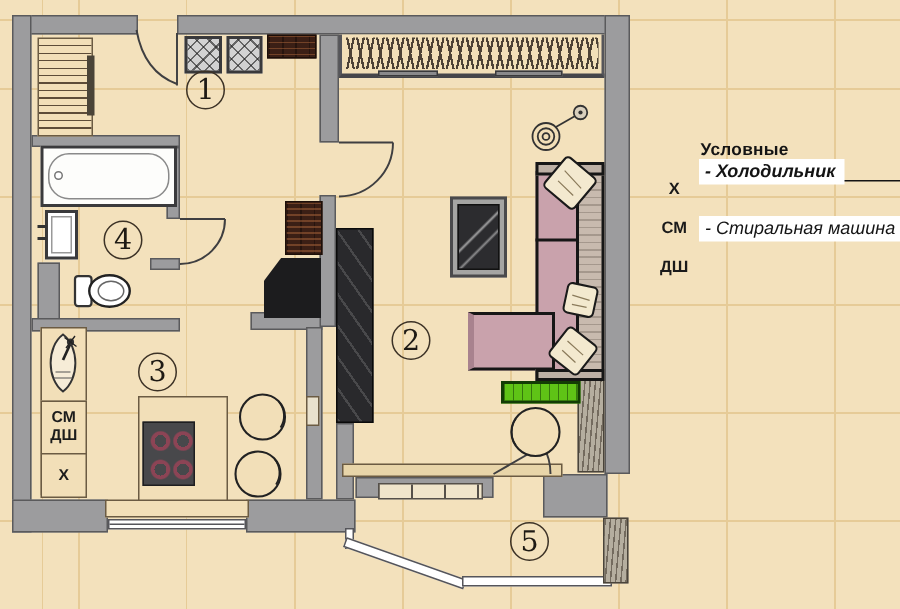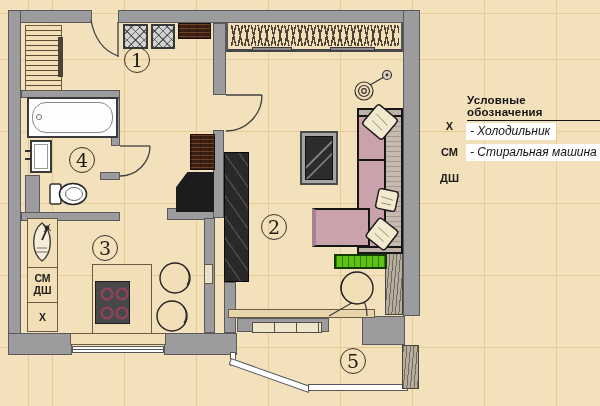--- a/index.html
+++ b/index.html
@@ -188,21 +188,21 @@
   <div class="tick" style="left:25px;top:158px;width:6px;height:2px;"></div>
 
   <div class="room-circle" style="left:124px;top:47px;"><span style="position:static;">1</span></div>
   <div class="room-circle" style="left:261px;top:214px;"><span style="position:static;">2</span></div>
   <div class="room-circle" style="left:92px;top:235px;"><span style="position:static;">3</span></div>
   <div class="room-circle" style="left:69px;top:147px;"><span style="position:static;">4</span></div>
   <div class="room-circle" style="left:340px;top:348px;"><span style="position:static;">5</span></div>
 
   <div class="legend-title">Условные обозначения</div>
   <div class="legend-abbr" style="top:120px;">Х</div>
-  <div class="legend-label" style="top:123px;">- Холодильник</div>
+  <div class="legend-label" style="top:106px;font-weight:bold;">- Холодильник</div>
   <div class="legend-abbr" style="top:146px;">СМ</div>
   <div class="legend-label" style="top:144px;">- Стиральная машина</div>
   <div class="legend-abbr" style="top:172px;">ДШ</div>
 
   <svg class="overlay" width="600" height="406" viewBox="0 0 600 406">
 
     <g stroke="#3f3f41" fill="none" stroke-width="1.3">
       <path d="M 91 20 Q 96 48 118 56"></path>
       <line x1="118" y1="22" x2="118" y2="57"></line>
     </g>

